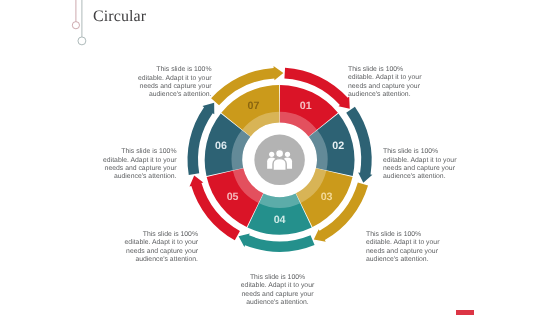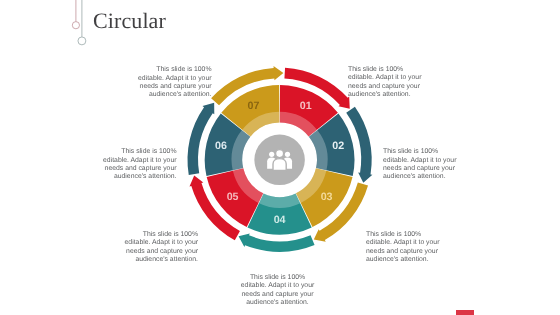--- a/index.html
+++ b/index.html
@@ -1,21 +1,21 @@
 <!DOCTYPE html>
 <html><head>
 <meta charset="utf-8">
 <style>
   html,body { margin:0; padding:0; }
   body { width:560px; height:315px; background:#ffffff; overflow:hidden;
          -webkit-font-smoothing:antialiased; text-rendering:geometricPrecision;
          font-family:"Liberation Sans", sans-serif; position:relative; }
   #slide { position:absolute; inset:0; }
   .title { position:absolute; left:93px; top:7.8px; font-family:"Liberation Serif", serif;
-            font-size:22px; color:#414042; letter-spacing:0.1px; white-space:nowrap; }
+            font-size:16px; color:#414042; letter-spacing:0.1px; white-space:nowrap; }
   .callout { position:absolute; font-size:6.85px; line-height:8.4px; color:#5c5e60;
               -webkit-font-smoothing:antialiased; }
   svg.diagram { position:absolute; left:0; top:0; }
   .segnum { font-family:"Liberation Sans", sans-serif; font-size:10.7px; font-weight:bold; text-anchor:middle;
              dominant-baseline:central; }
   .accent { position:absolute; left:456px; top:310.3px; width:17.5px; height:5px; background:#dc3545; }
 </style>
 </head>
 <body>
 

